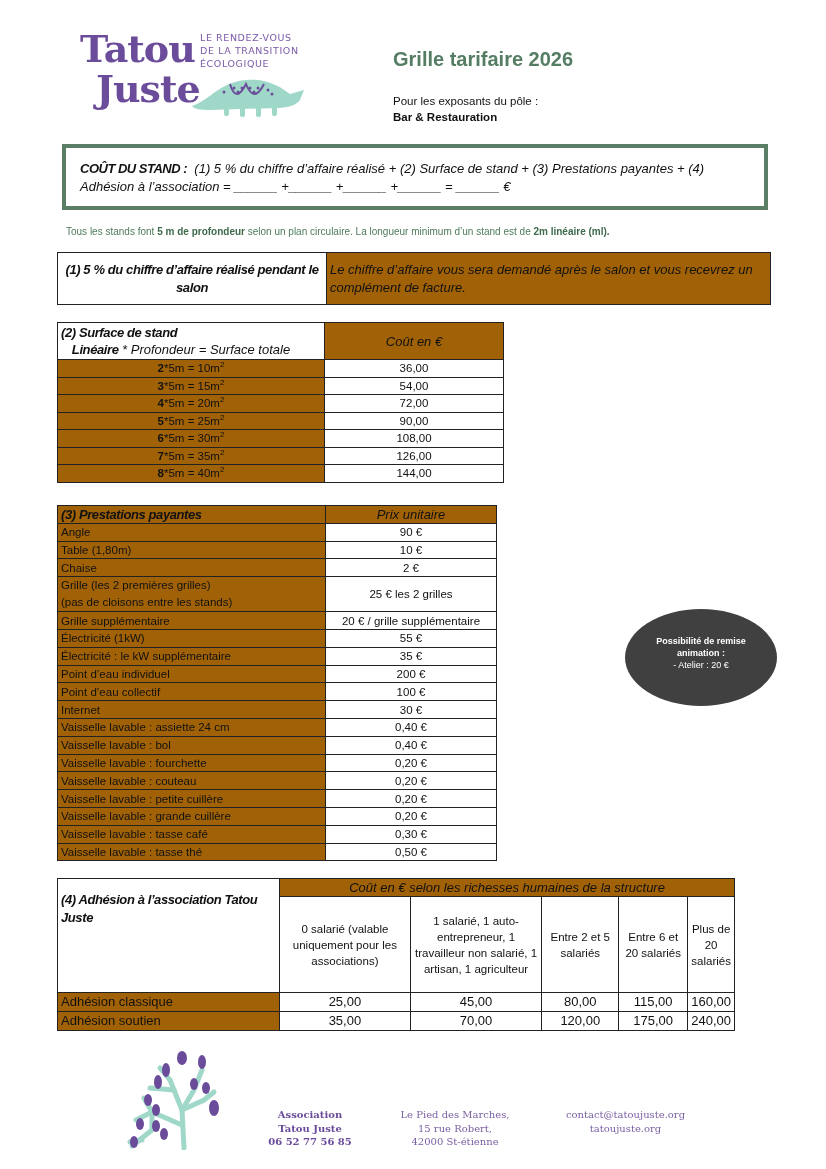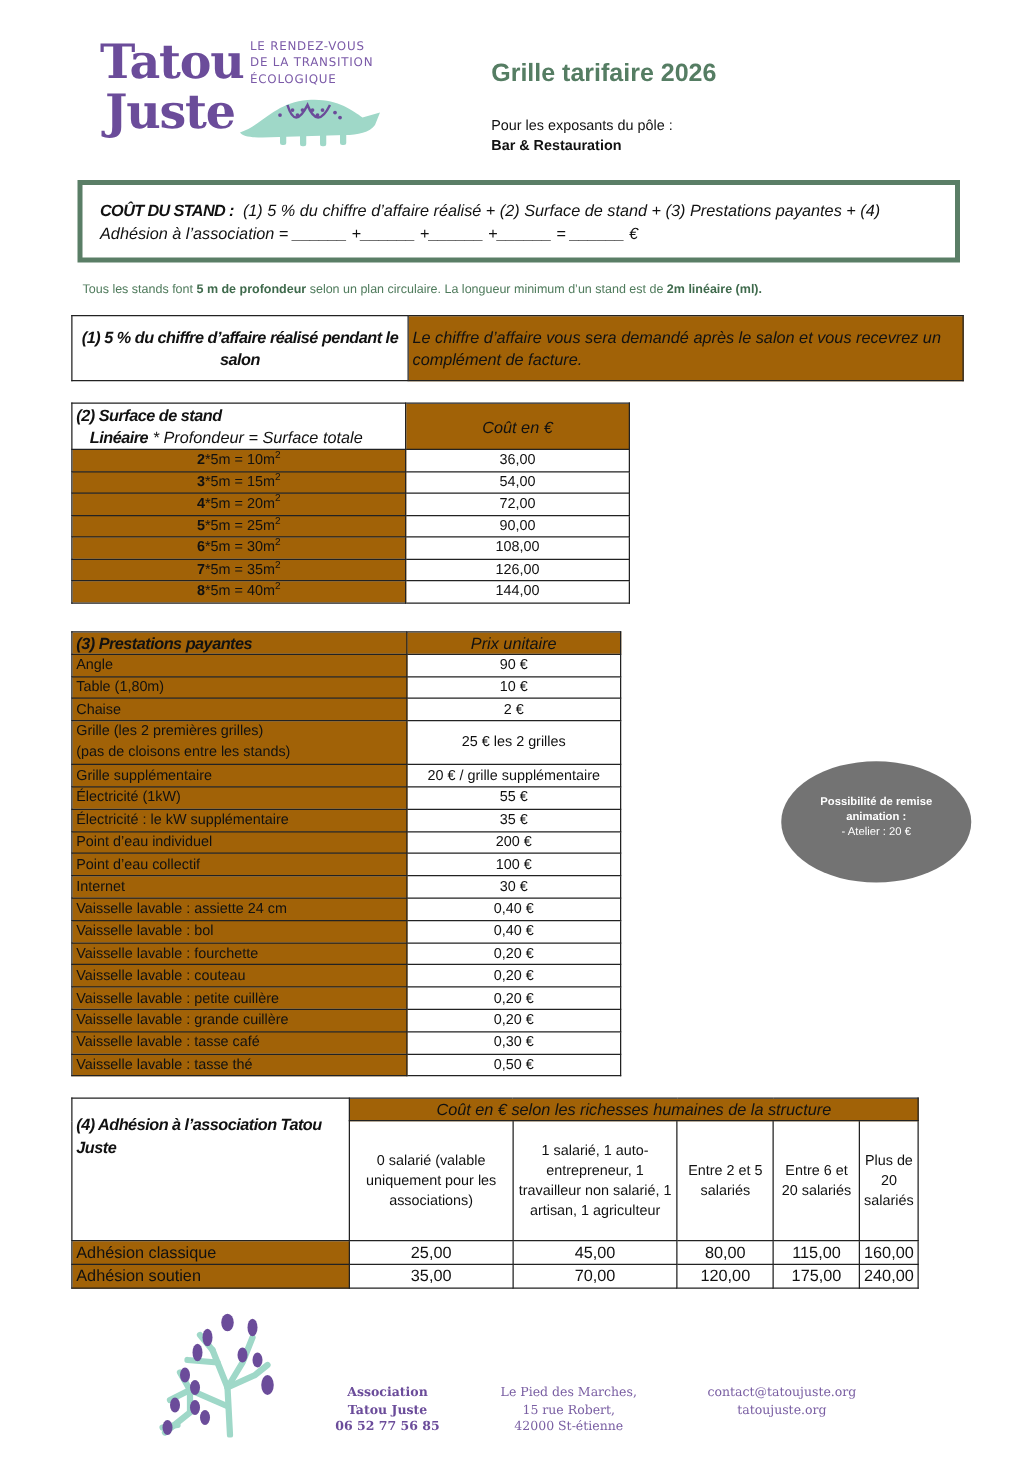--- a/index.html
+++ b/index.html
@@ -3,21 +3,21 @@
 <meta charset="utf-8">
 <style>
   * { box-sizing: border-box; margin: 0; padding: 0; }
   body { width: 826px; height: 1169px; background: #fff; font-family: "Liberation Sans", sans-serif; color: #111; position: relative; overflow: hidden; }
   .abs { position: absolute; }
 
   
   .logo { left: 80px; top: 28px; width: 230px; height: 92px; }
   .logo-word { position: absolute; font-family: "DejaVu Serif", serif; font-weight: bold; color: #6b4c9a; font-size: 38px; line-height: 38px; letter-spacing: -1px; }
   .logo-word.w1 { left: 0; top: 2px; }
-  .logo-word.w2 { left: 4px; top: 42px; }
+  .logo-word.w2 { left: 16px; top: 42px; }
   .logo-tag { position: absolute; left: 120px; top: 3px; font-size: 9.5px; line-height: 13px; color: #7b5aa8; letter-spacing: 0.6px; font-family: "DejaVu Sans", sans-serif; }
   .logo-animal { position: absolute; left: 110px; top: 42px; }
 
   
   .title { left: 393px; top: 48px; font-size: 20px; font-weight: bold; color: #557d63; }
   .subtitle { left: 393px; top: 93px; font-size: 11.5px; line-height: 16px; }
   .subtitle b { display: block; font-weight: bold; }
 
   
   .costbox { left: 62px; top: 144px; width: 706px; height: 66px; border: 4px solid #5a7e66; padding: 12px 14px; font-size: 13px; line-height: 18px; font-style: italic; }
@@ -42,21 +42,21 @@
   .t2 td { height: 17.5px; font-size: 11.5px; }
   .t2 .hd td { height: 37px; font-size: 13px; line-height: 17px; }
   .t2 sup { font-size: 8px; vertical-align: super; line-height: 0; }
 
   
   .t3 { left: 57px; top: 505px; width: 440px; }
   .t3 td { height: 17.8px; font-size: 11.5px; }
   .t3 .hd td { font-size: 13px; }
   .t3 .tall td { height: 35px; line-height: 17px; }
 
-  .bubble { left: 625px; top: 609px; width: 152px; height: 97px; border-radius: 50%; background: #737373; color: #fff; text-align: center; font-size: 9px; line-height: 12px; padding-top: 26px; }
+  .bubble { left: 625px; top: 609px; width: 152px; height: 97px; border-radius: 50%; background: #404040; color: #fff; text-align: center; font-size: 9px; line-height: 12px; padding-top: 26px; }
   .bubble b { font-weight: bold; display: block; }
 
   
   .t4 { left: 57px; top: 878px; width: 678px; }
   .t4 td { font-size: 11.5px; line-height: 16px; }
   .t4 .rowv td { height: 19px; font-size: 13px; }
 
   
   .foot { font-family: "DejaVu Serif", serif; font-size: 10px; line-height: 13.5px; color: #6b4c9a; text-align: center; }
   .foot b { font-weight: bold; }

